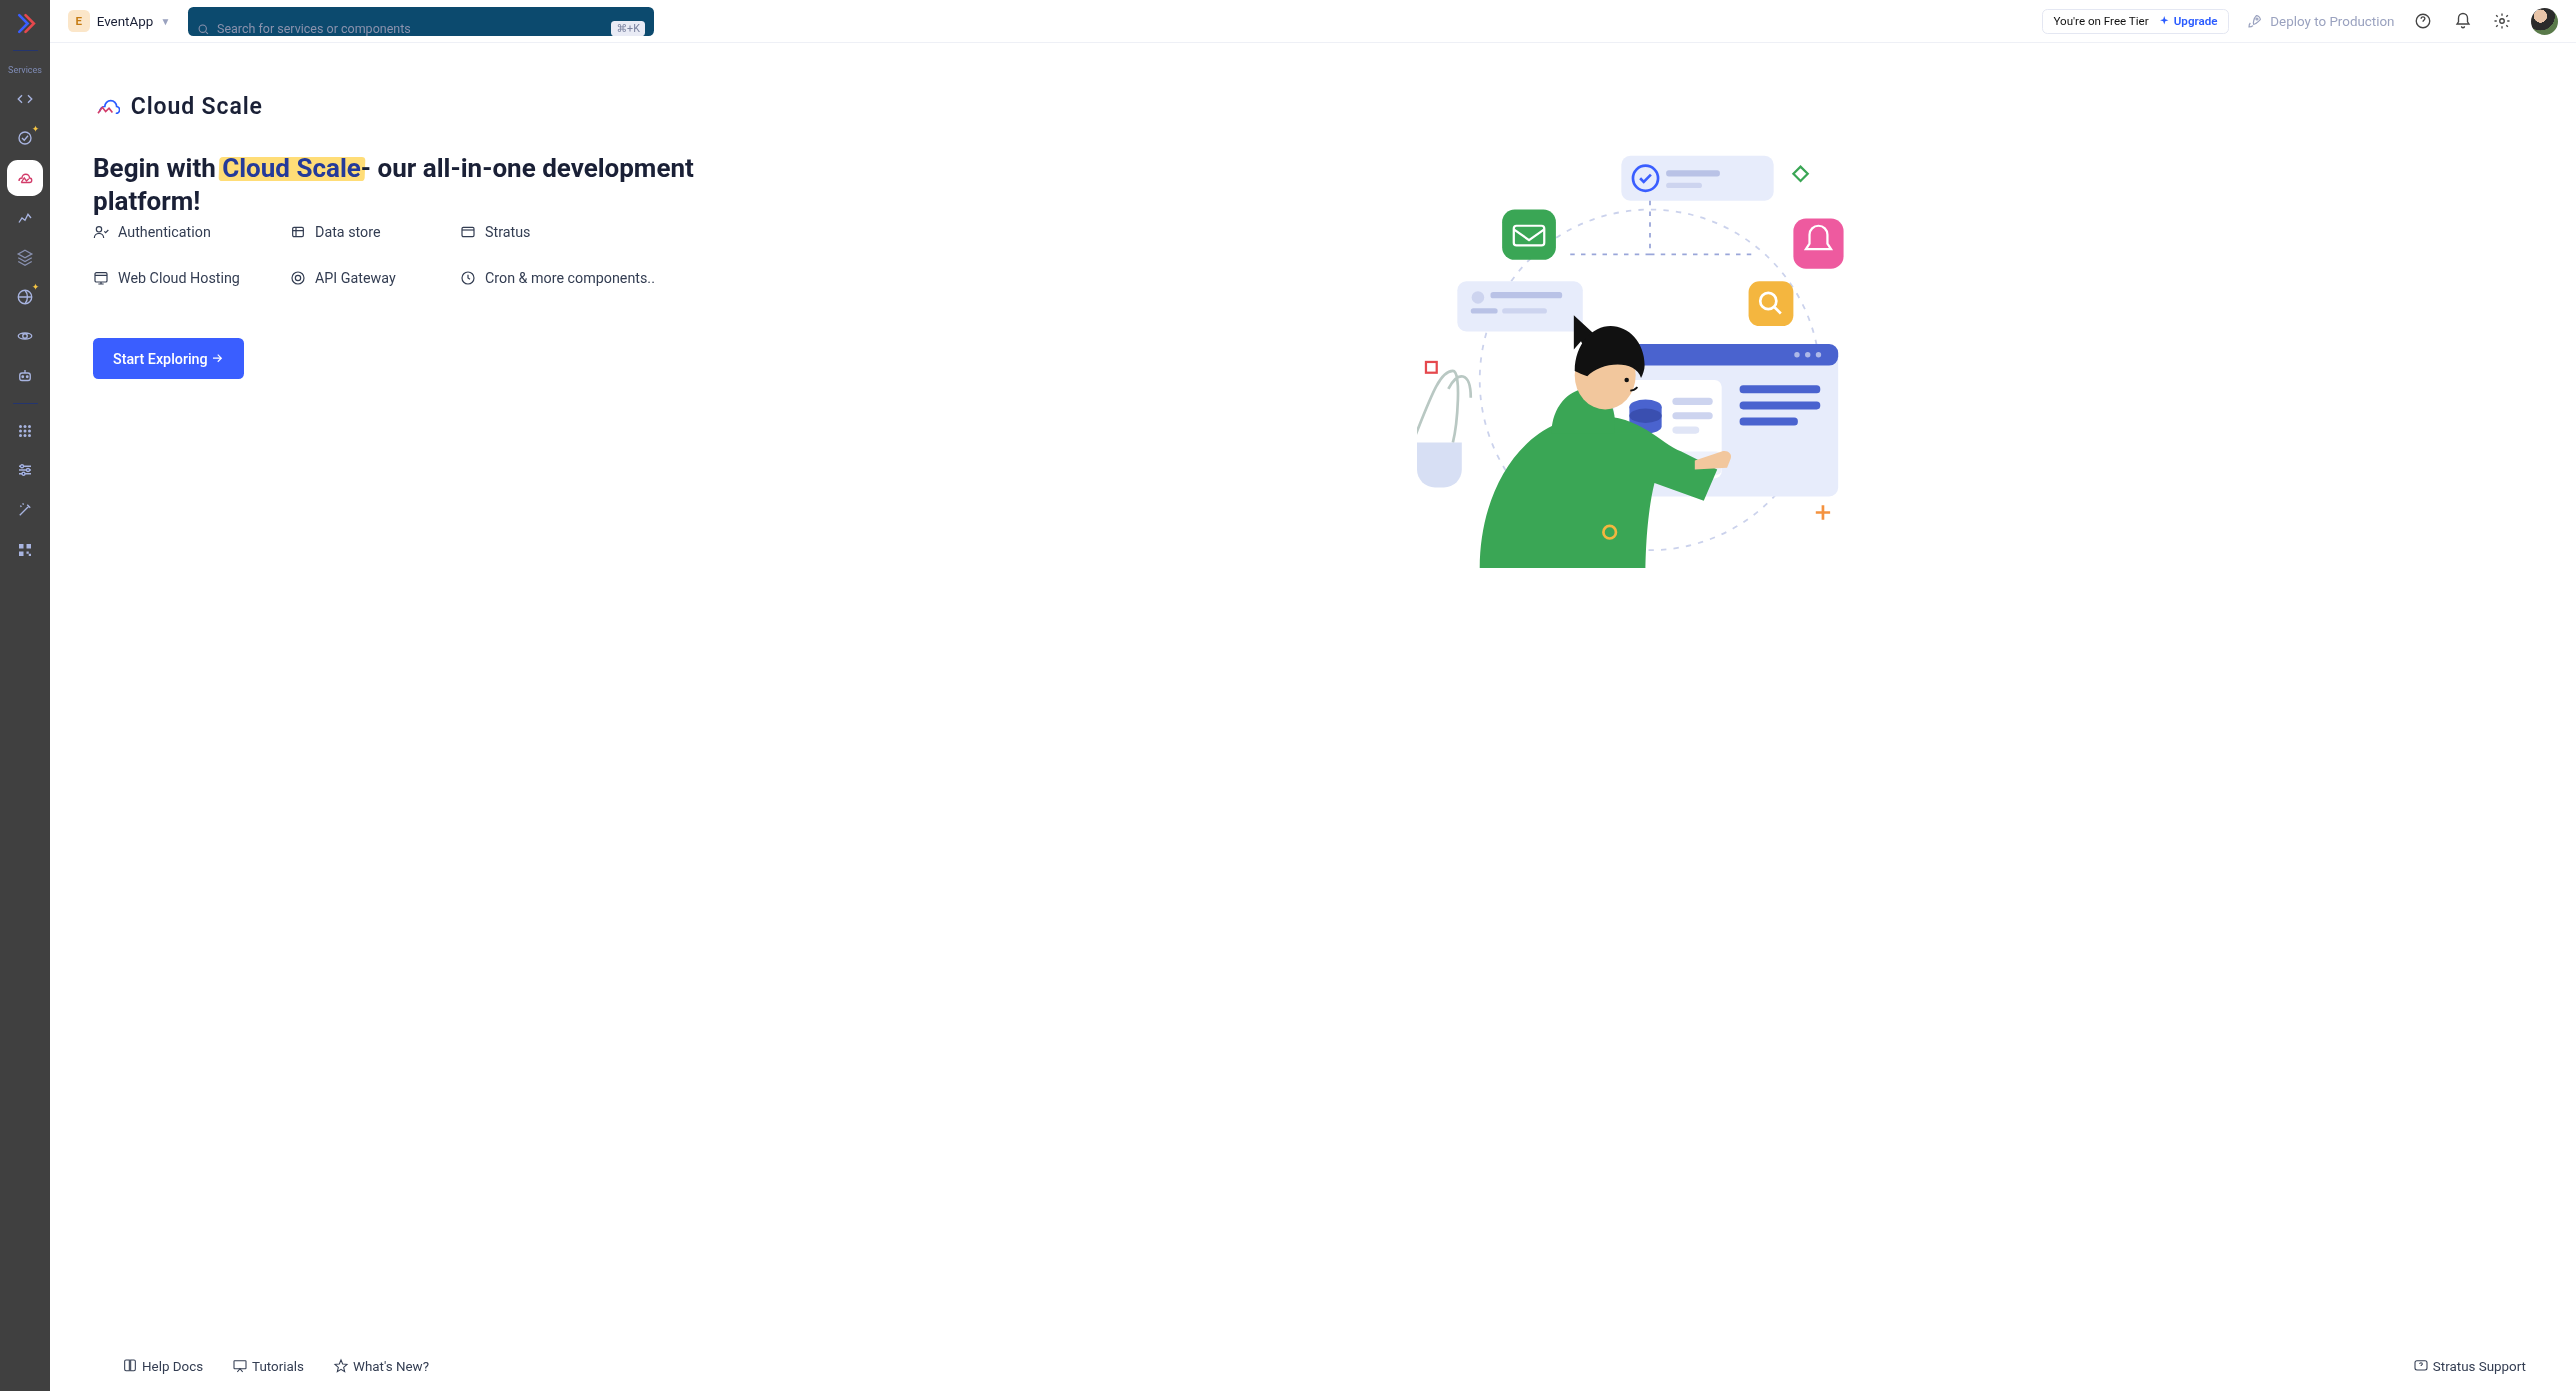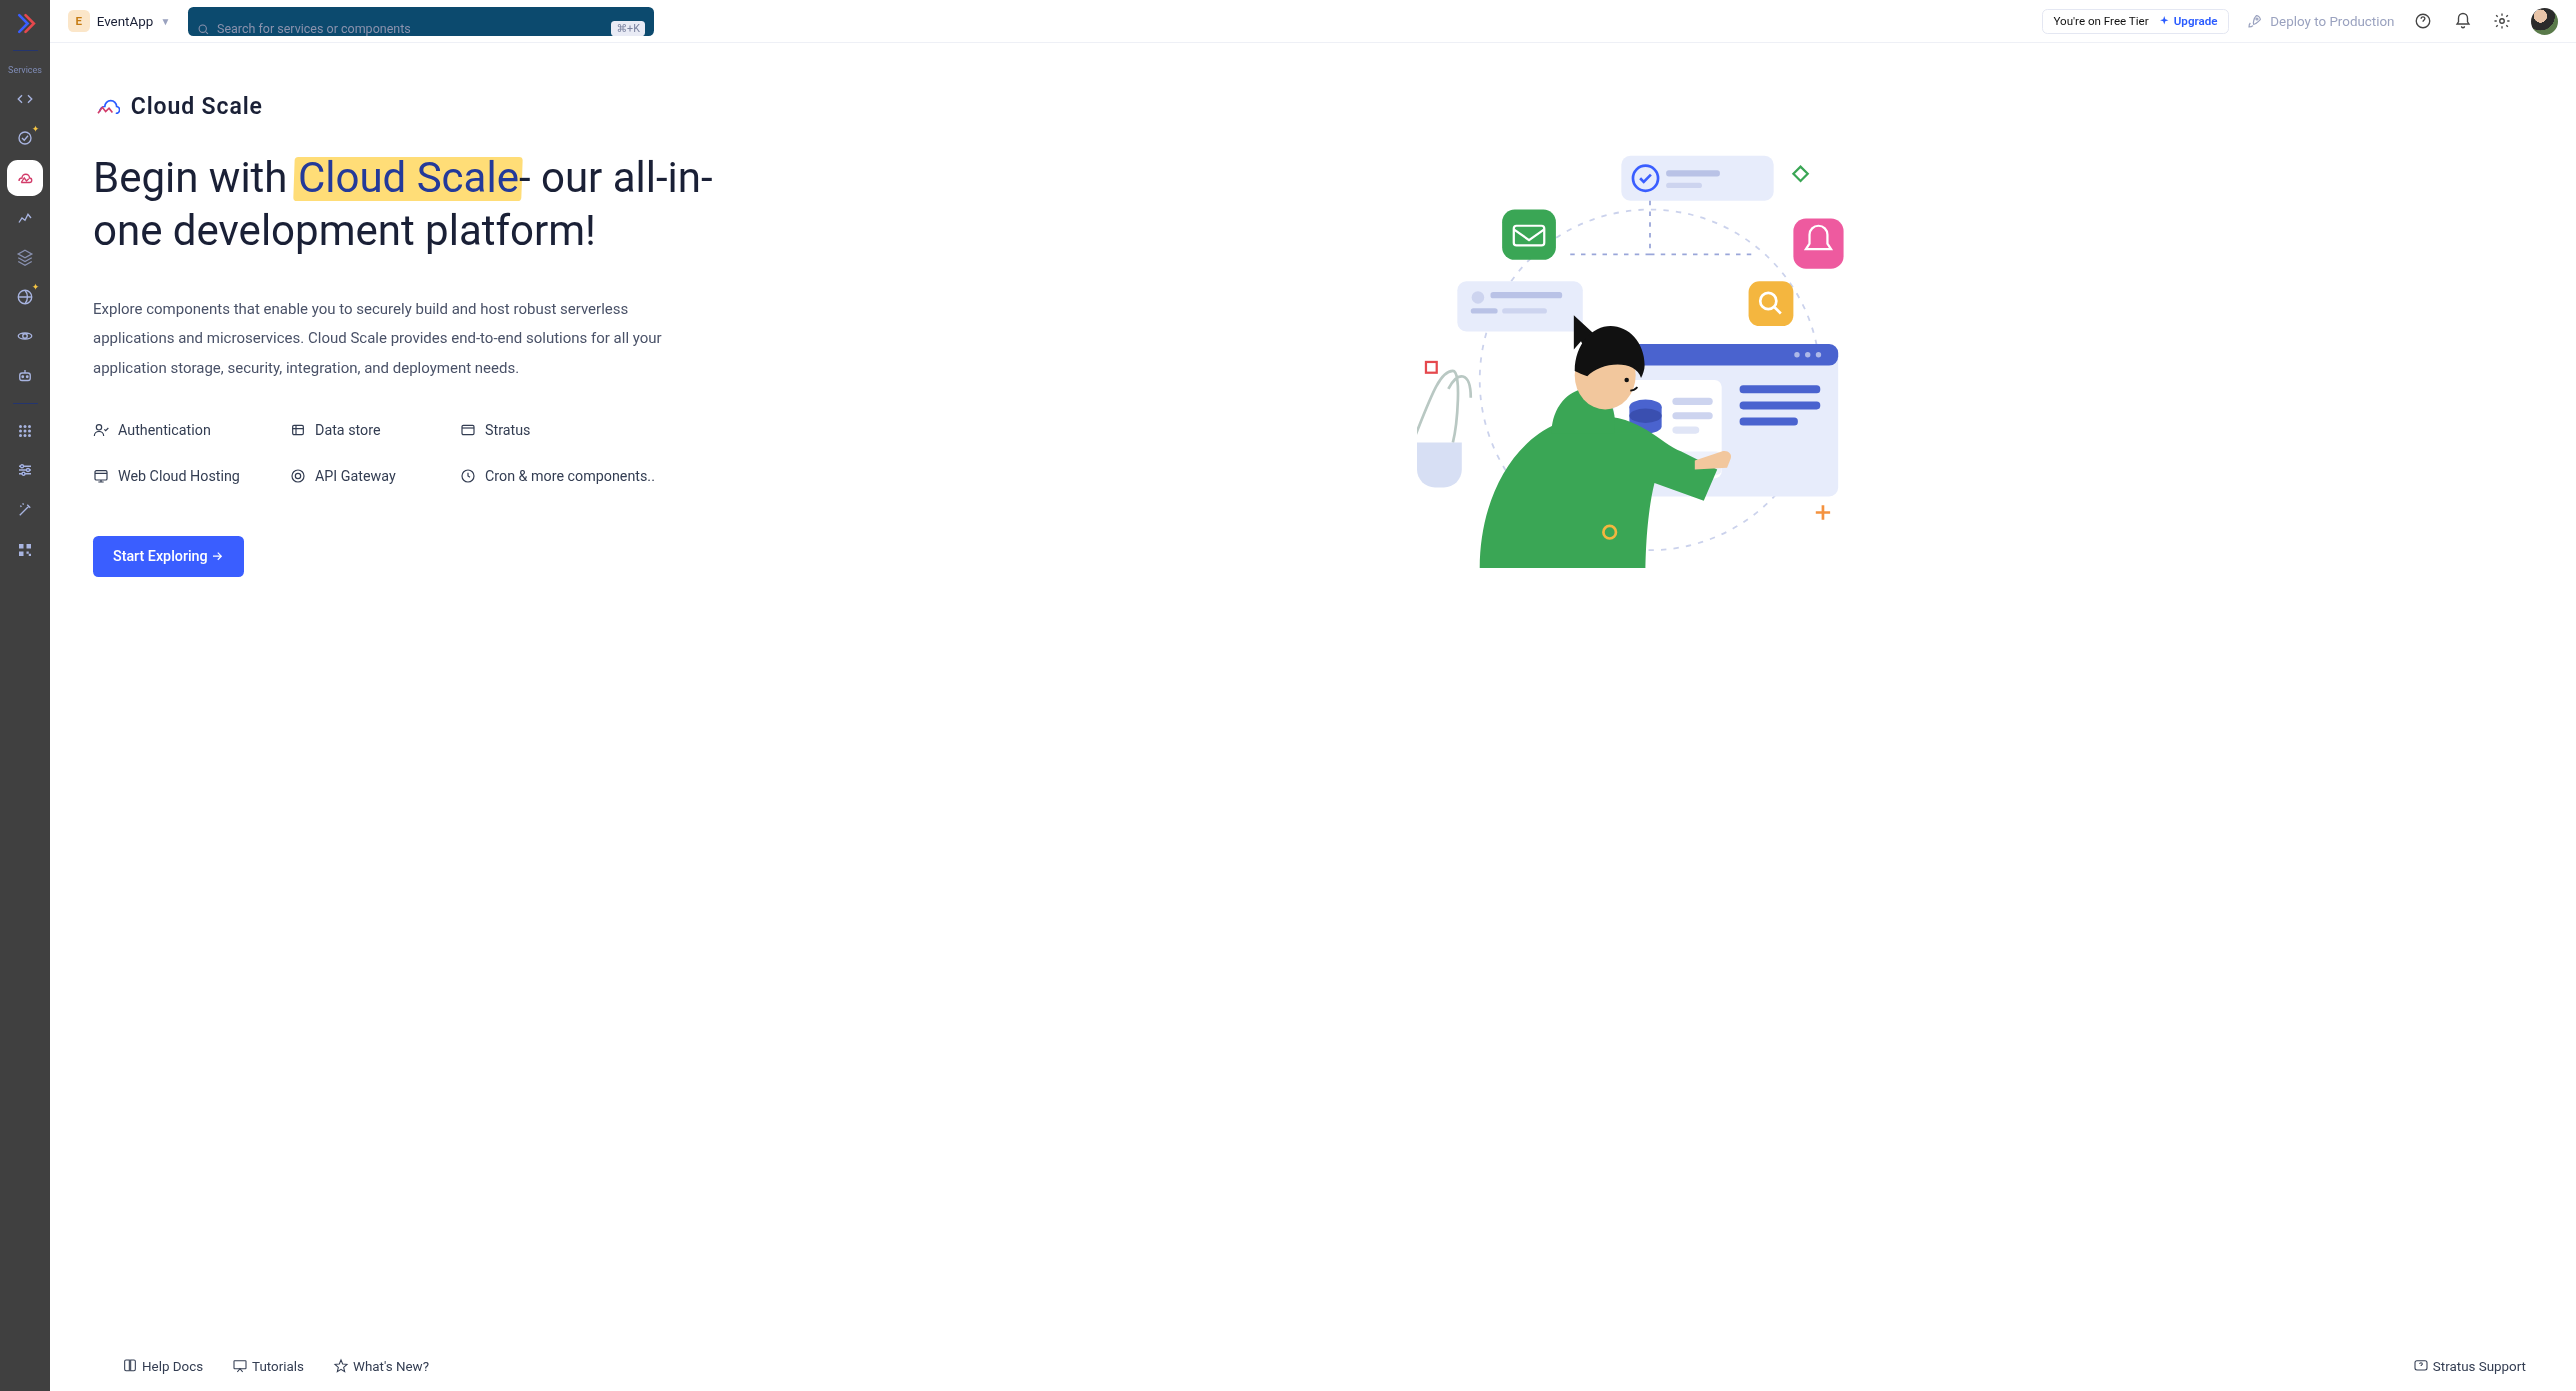--- a/index.html
+++ b/index.html
@@ -35,21 +35,21 @@
   .icon-btn{width:21.5px;height:21.5px;display:flex;align-items:center;justify-content:center;color:#444;cursor:pointer}
   .icon-btn svg{width:18px;height:18px}
   .avatar{width:27px;height:27px;border-radius:50%;background:linear-gradient(135deg,#c97a5b,#3a4a3a);cursor:pointer;background-size:cover;background-position:center}
 
   
   .content{flex:1;display:flex;padding:50px 50px 0 43px;gap:36px;overflow:auto}
   .copy{flex:0 0 645px;max-width:645px}
   .brand{display:flex;align-items:center;gap:10.7px;margin-bottom:32px}
   .brand svg{width:27px;height:27px}
   .brand-name{font-size:23px;font-weight:600;letter-spacing:0.9px;color:#1a2036}
-  .headline{font-size:42px;line-height:1.25;font-weight:400;color:#1a2036;margin-bottom:38px}
+  .headline{font-size:26px;line-height:1.25;font-weight:700;color:#1a2036;margin-bottom:7px}
   .headline .hl{display:inline-block;position:relative;color:#243a9a}
   .headline .hl::before{content:"";position:absolute;inset:5.4px -3.6px 3.6px -3.6px;background:#ffd24a;opacity:.75;border-radius:3.6px;z-index:-1;transform:skew(-2deg)}
   .lede{font-size:15px;line-height:1.95;color:#4a5268;margin-bottom:39px;max-width:591px}
   .feat-grid{display:grid;grid-template-columns:179px 152px 224px;row-gap:30px;column-gap:18px;margin-bottom:52px}
   .feat{display:flex;align-items:center;gap:9px;color:#333d52;font-size:14.3px;cursor:pointer}
   .feat svg{width:16px;height:16px;color:#333d52;flex:0 0 16px}
   .cta{display:inline-flex;align-items:center;gap:2px;background:#3a5eff;color:#fff;font-size:14.3px;font-weight:500;border:none;border-radius:5.4px;padding:12.5px 20px;cursor:pointer}
   .cta svg{width:14.3px;height:14.3px}
 
   .illus{flex:1;display:flex;align-items:flex-start;justify-content:center;padding-top:27px}
@@ -224,21 +224,20 @@
           <path d="M8 22a6 6 0 016-6 7 7 0 0114 0 4 4 0 01-1 8" stroke="#2a5bff" stroke-width="2" fill="none"></path>
           <path d="M6 24l5-7 4 5 4-4 4 5" stroke="#d23c6a" stroke-width="2" fill="none"></path>
         </svg>
         <span class="brand-name">Cloud Scale</span>
       </div>
 
       <h1 class="headline">
         <span>Begin with </span><span class="hl">Cloud Scale</span><span>- our all-in-one development platform!</span>
       </h1>
 
-      <p class="lede">Explore components that enable you to securely build and host robust serverless applications and microservices. Cloud Scale provides end-to-end solutions for all your application storage, security, integration, and deployment needs.</p>
 
       <div class="feat-grid">
         <div class="feat">
           <svg viewBox="0 0 24 24" fill="none" stroke="currentColor" stroke-width="1.8">
               <circle cx="9" cy="8" r="4"></circle>
               <path d="M2 21a7 7 0 0114 0M17 11l2 2 4-4"></path>
             </svg>
           <span>Authentication</span>
         </div>
         <div class="feat">

